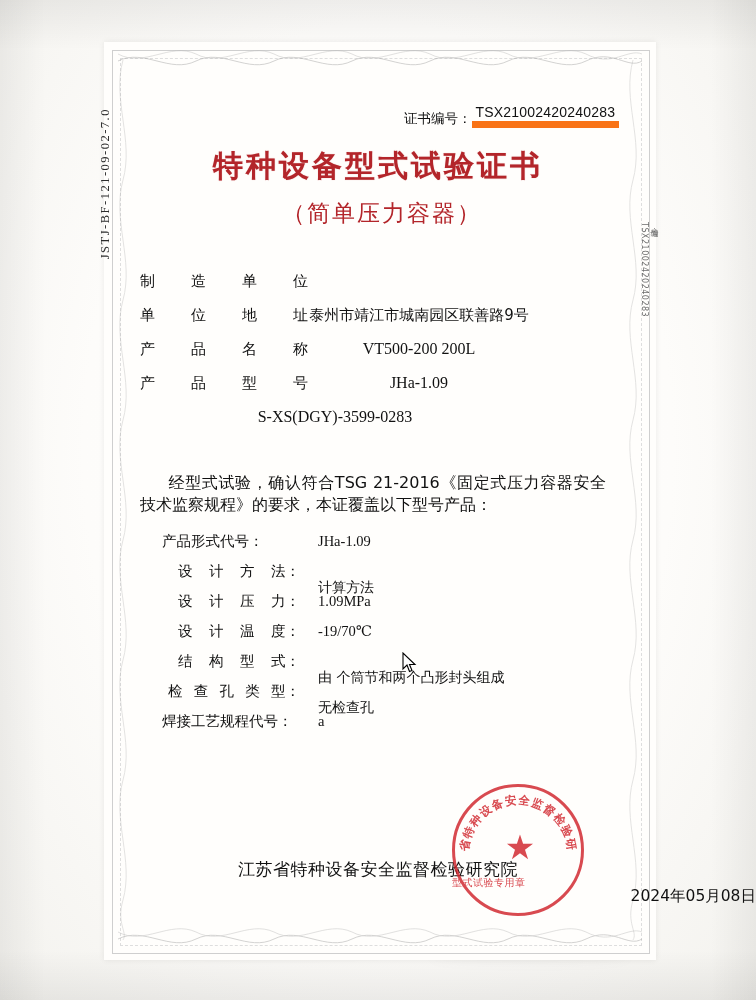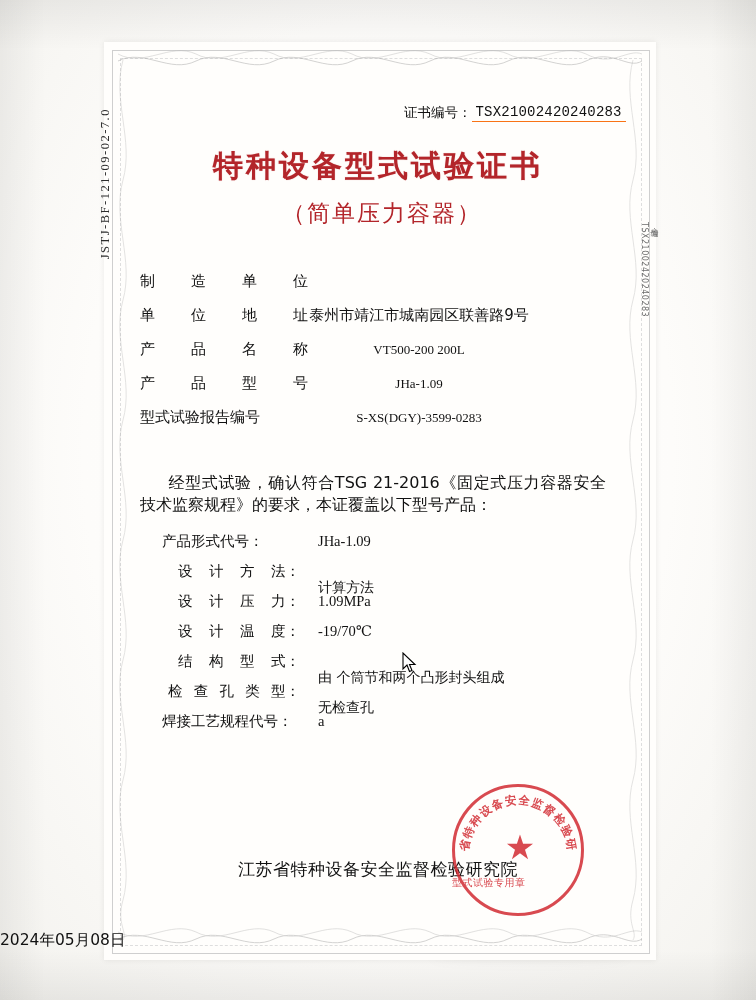--- a/index.html
+++ b/index.html
@@ -110,24 +110,24 @@
     top: 104px;
     display: flex;
     align-items: flex-end;
   }
   .cert-no-label {
     font-family: "DejaVu Sans", sans-serif;
     font-size: 13.5px;
     color: #111;
   }
   .cert-no-value {
-    font-family: Liberation Mono, monospace;
+    font-family: Liberation Sans, sans-serif;
     font-size: 14px;
     color: #111;
-    border-bottom: 1px solid #f97316;
+    border-bottom: 7px solid #f97316;
     padding: 0 4px 1px 4px;
     letter-spacing: 0.2px;
   }
 
   
   .title-main {
     position: absolute;
     left: 0; right: 0;
     top: 146px;
     text-align: center;
@@ -170,21 +170,21 @@
     justify-content: space-between;
   }
   .field-label.tight {
     letter-spacing: 0px;
     display: block;
   }
   .field-value {
     flex: 1;
     text-align: left;
     font-family: "Liberation Serif", "DejaVu Serif", serif;
-    font-size: 13px;
+    font-size: 16px;
     color: #111;
     padding-left: 54px;
   }
   .field-value.cn {
     font-family: "DejaVu Sans", sans-serif;
     font-size: 15px;
   }
   .field-value.center {
     padding-left: 0;
     text-align: center;
@@ -251,25 +251,24 @@
     text-align: center;
     font-family: "DejaVu Sans", sans-serif;
     font-size: 17px;
     letter-spacing: 0.5px;
     color: #111;
   }
   .issue-date {
     position: absolute;
     left: 0; right: 0;
     top: 886px;
-    text-align: left;
+    text-align: right;
     font-family: "DejaVu Sans", sans-serif;
     font-size: 15.5px;
     color: #111;
-    margin-top: 44px;
   }
 
   
   .seal {
     position: absolute;
     left: 452px;
     top: 784px;
     width: 136px;
     height: 136px;
     opacity: 0.82;
@@ -404,21 +403,20 @@
     <div class="field-row">
       <div class="field-label">
           <span>产</span>
           <span>品</span>
           <span>型</span>
           <span>号</span>
         </div>
       <div class="field-value center">JHa-1.09</div>
     </div>
     <div class="field-row">
-      <div class="field-label tight">型式试验报告编号</div>
       <div class="field-value center">S-XS(DGY)-3599-0283</div>
     </div>
   </div>
 
   <div class="para"><span class="indent"></span><span>经型式试验，确认符合TSG 21-2016《固定式压力容器安全技术监察规程》的要求，本证覆盖以下型号产品：</span></div>
 
   <div class="specs">
     <div class="spec-row">
       <div class="spec-label wide">产品形式代号：</div>
       <div class="spec-value">JHa-1.09</div>

